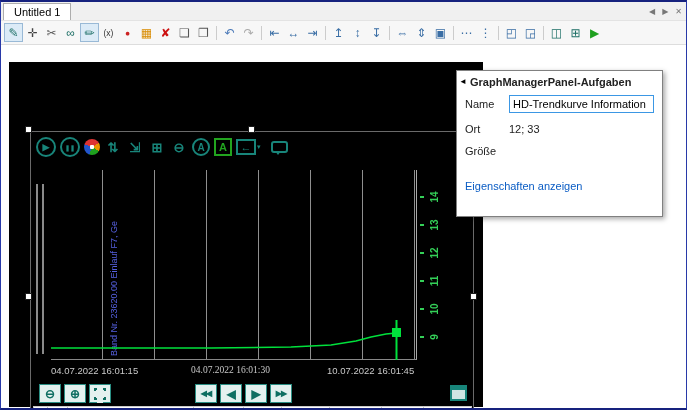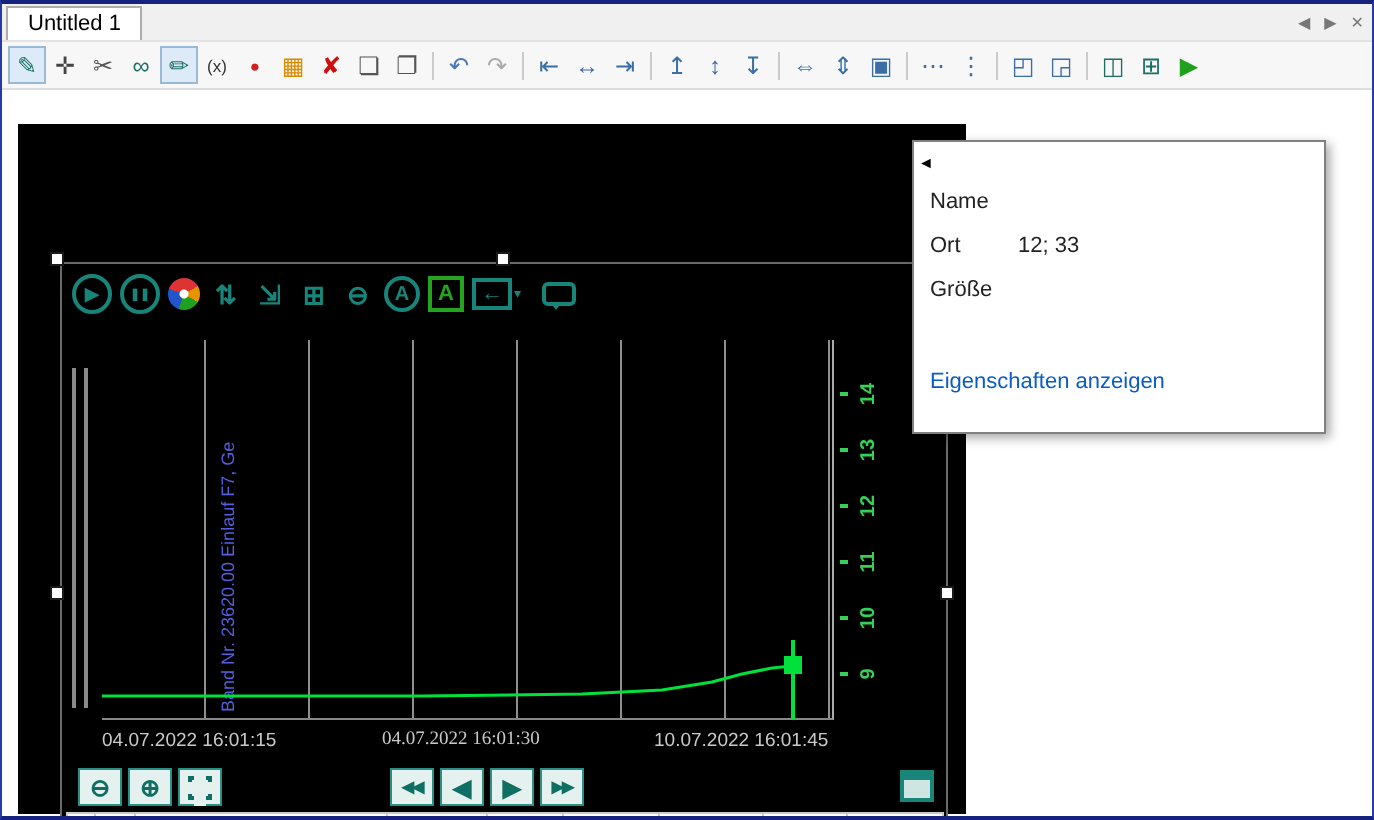--- a/index.html
+++ b/index.html
@@ -75,21 +75,21 @@
 
   
   .panel{position:absolute;left:455px;top:68px;width:207px;height:147px;background:#fff;border:1px solid #808080;z-index:10;box-shadow:2px 2px 5px rgba(0,0,0,.35)}
   .phead{position:relative;height:22px;display:flex;align-items:center;padding-left:13px;font-weight:700;font-size:11px}
   .pcollapse{position:absolute;left:2px;top:6px;font-size:8px;color:#000}
   .pbody{padding:2px 8px 0 8px}
   .prow{display:flex;align-items:center;margin-bottom:10px}
   .plabel{width:44px;flex:none}
   .pinput{flex:1;height:18px;border:1px solid #3b97e4;font-family:inherit;font-size:11px;padding:0 3px;outline:none;min-width:0}
   .pvalue{flex:1}
-  .plink{color:#0a5cc4;margin-top:22px;cursor:pointer}
+  .plink{color:#0a5cc4;margin-top:11px;cursor:pointer}
 </style>
 </head>
 <body>
 
 <div id="app">
 
   <div class="tabbar">
     <div class="tab">
       <span>Untitled 1</span>
     </div>
@@ -243,24 +243,26 @@
     <div class="handle h-tm"></div>
     <div class="handle h-tr"></div>
     <div class="handle h-ml"></div>
     <div class="handle h-mr"></div>
 
   </div>
 
   <div class="panel">
     <div class="phead">
       <span class="pcollapse">◄</span>
+      <span>GraphManagerPanel-Aufgaben</span>
     </div>
     <div class="pbody" id="panel-fields">
         <div class="prow">
           <span class="plabel">Name</span>
+          <input class="pinput" value="HD-Trendkurve Information" style="">
         </div>
         <div class="prow">
           <span class="plabel">Ort</span>
           <span class="pvalue">12; 33</span>
         </div>
         <div class="prow">
           <span class="plabel">Größe</span>
         </div>
       </div>
     <div class="pbody">

